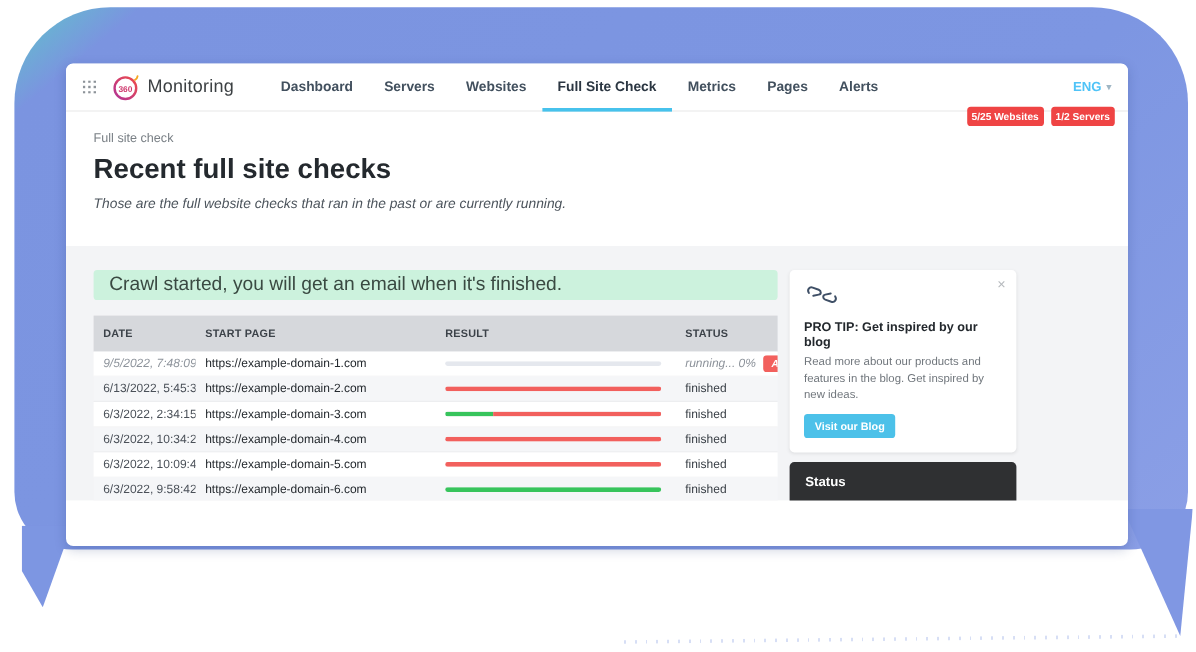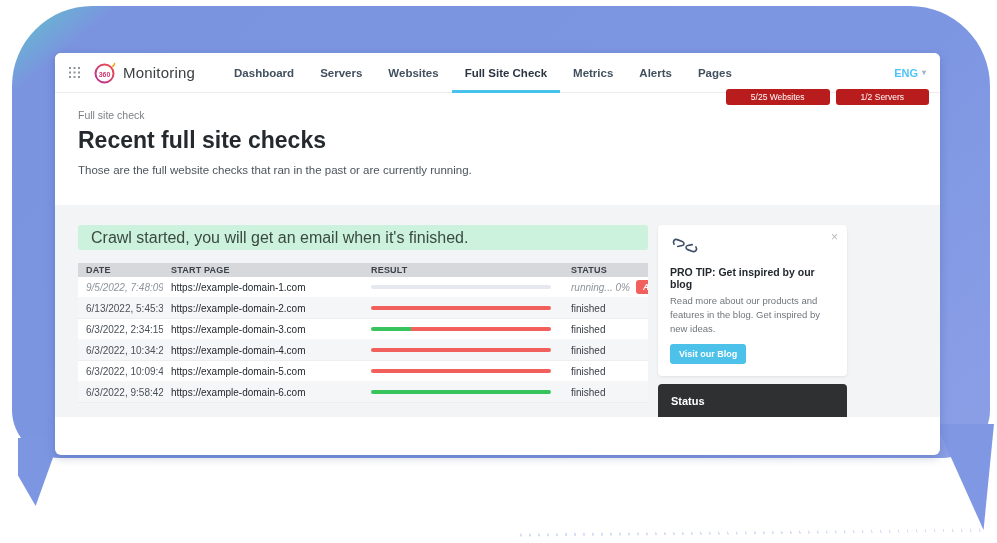--- a/index.html
+++ b/index.html
@@ -36,45 +36,45 @@
   .nav-item.active { color:#2b3642; font-weight:700; }
   .nav-item.active::after { content:""; position:absolute; left:0; right:0; bottom:-1px;
               height:3px; background:#47c2ec; }
   .nav-spacer { flex:1; }
   .lang { font-size:11px; font-weight:700; color:#4fc3f7; cursor:pointer; display:flex;
           align-items:center; gap:4px; }
   .lang .caret { font-size:8px; color:#9fb6c4; }
 
   
   .badges { position:absolute; top:36px; right:11px; display:flex; gap:6px; z-index:3; }
-  .badge { background:#b91c1c; color:#fff; font-size:8.5px; font-weight:400;
-           padding:3px 25px; border-radius:3px; cursor:pointer; }
+  .badge { background:#ef4444; color:#fff; font-size:8.5px; font-weight:700;
+           padding:3px 4px; border-radius:3px; cursor:pointer; }
 
   
   .pagehead { padding:16px 0 0 23px; background:#fff; }
   .breadcrumb { font-size:10.5px; color:#7a8086; }
   .page-title { font-size:23px; font-weight:700; color:#24292e; margin:6px 0 10px; }
-  .page-desc { font-size:11.5px; color:#4c545c; }
+  .page-desc { font-size:11.5px; color:#4c545c;font-style:italic; }
   .tabs { display:flex; gap:30px; margin-top:15px; align-items:flex-end; }
   .tab { font-size:11px; color:#959aa1; font-weight:600; padding-bottom:7px; cursor:pointer;
          display:flex; align-items:center; gap:6px; }
   .tab.active { color:#343a40; font-weight:700; border-bottom:2px solid #3a4149; padding-bottom:5px; }
   .biz-badge { background:#f89b1c; color:#fff; font-size:7.5px; font-weight:700;
                padding:2px 5px; border-radius:3px; letter-spacing:.3px; }
 
   
   .content { position:absolute; top:152px; left:0; width:885px; height:212px;
              background:#f3f4f6; overflow:hidden; }
   .left-col { position:absolute; left:23px; top:20px; width:570px; }
   .banner { height:25px; line-height:25px; background:#ccf2dd; border-radius:3px;
             font-size:16px; color:#3a4a42; padding-left:13px; margin-bottom:13px; }
 
   .table { width:570px; }
   .tr { display:grid; grid-template-columns:85px 200px 200px 1fr; align-items:center; }
-  .thead { background:#d6d8dc; height:14px; }
+  .thead { background:#d6d8dc; height:30px; }
   .th { font-size:9px; font-weight:700; color:#3c4249; padding-left:8px; letter-spacing:.2px; }
   .row { height:21px; background:#fff; border-bottom:1px solid rgba(0,0,0,.03); }
   .row:nth-child(odd) { background:#f5f6f8; }
   .td { font-size:10px; color:#3a4047; padding-left:8px; white-space:nowrap; overflow:hidden; }
   .td-date { color:#4a5058; }
   .td-page { color:#24292e; }
   .td-result { padding-right:12px; }
   .bar { width:100%; height:4px; border-radius:2px; background:#e5e8ee; display:flex;
          overflow:hidden; }
   .seg { height:100%; }
@@ -139,22 +139,22 @@
           <path d="M19.5 5.5 Q21.3 4.6 21.6 2.6" stroke="#f5a623" stroke-width="1.6" fill="none" stroke-linecap="round"></path>
         </svg>
         <span class="logo-name">Monitoring</span>
       </span>
       <div class="nav-items">
         <span class="nav-item">Dashboard</span>
         <span class="nav-item">Servers</span>
         <span class="nav-item">Websites</span>
         <span class="nav-item active">Full Site Check</span>
         <span class="nav-item">Metrics</span>
+        <span class="nav-item">Pages</span>
         <span class="nav-item">Alerts</span>
-        <span class="nav-item">Pages</span>
       </div>
       <div class="nav-spacer"></div>
       <span class="lang">
         <span>ENG</span>
         <span class="caret">▾</span>
       </span>
     </div>
 
     <div class="badges">
       <span class="badge">5/25 Websites</span>

